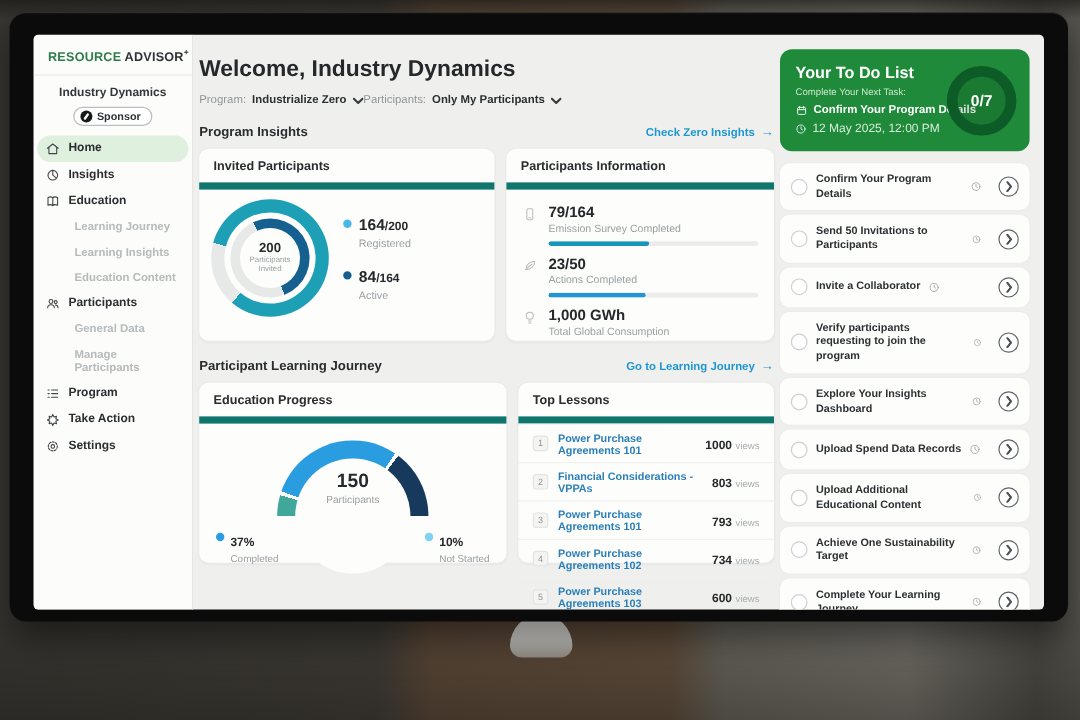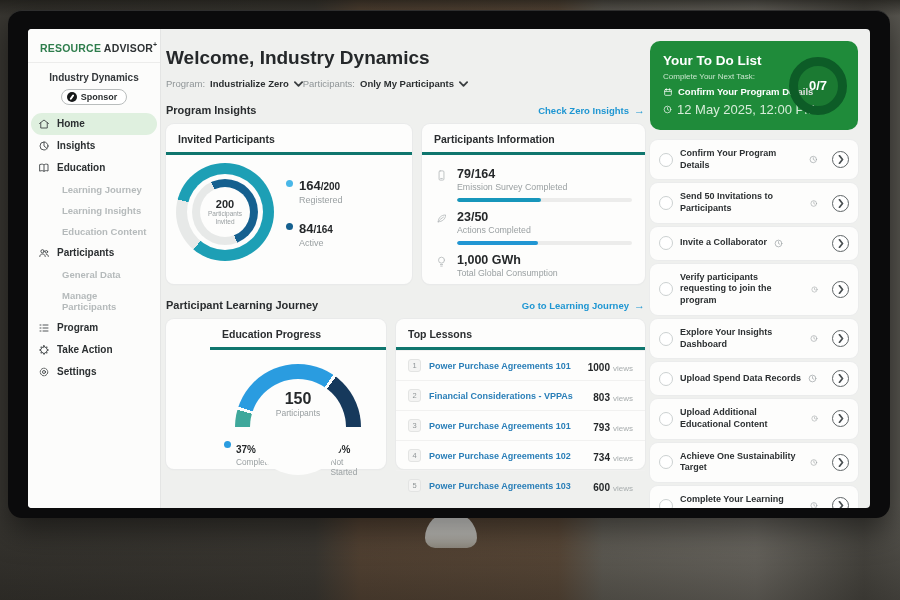--- a/index.html
+++ b/index.html
@@ -63,21 +63,21 @@
   .filter { display:flex; align-items:center; gap:5px; font-size:9.5px; }
   .filter .lab { color:#8f9597; }
   .filter .val { font-weight:800; color:#2b2f31; }
   .sec-row { display:flex; justify-content:space-between; align-items:center; margin-top:15px; }
   .sec-title { font-size:11px; font-weight:800; color:#2a2d2f; }
   .link { font-size:9.5px; font-weight:700; color:#1e96d2; display:flex; align-items:center; gap:5px; cursor:pointer; }
   .arrow { font-size:11px; }
 
   .cards-row { display:flex; gap:10px; margin-top:8px; }
   .card { background:#fdfdfc; border-radius:8px; box-shadow:0 0 0 1px #e9eaea, 0 1px 2px rgba(0,0,0,.04); }
-  .card-title { font-size:10.5px; font-weight:800; padding:9px 12px 7px; border-bottom:3px solid #0f766e; color:#2a2d2f; }
+  .card-title { font-size:10.5px; font-weight:800; padding:9px 12px 7px; border-bottom:6px solid #0f766e; color:#2a2d2f; }
 
   
   .card-invited { width:246px; height:160px; }
   .donut-wrap { display:flex; align-items:center; padding:8px 10px; gap:12px; }
   .donut { width:98px; height:98px; border-radius:50%; position:relative;
     background:conic-gradient(from 285deg, #1d9fb5 0 82%, #e7e9e8 82% 100%); }
   .donut-mid { position:absolute; inset:11px; border-radius:50%; background:#fdfdfc; }
   .donut-inner { position:absolute; inset:5px; border-radius:50%;
     background:conic-gradient(from 335deg, #15608f 0 51%, #e7e9e8 51% 100%); }
   .donut-center { position:absolute; inset:8px; border-radius:50%; background:#fdfdfc;
@@ -96,21 +96,21 @@
   .stats { padding:6px 13px; }
   .stat { display:flex; gap:9px; margin:6px 0 8px; }
   .stat svg { margin-top:2px; flex:0 0 auto; }
   .stat-body { flex:1; }
   .stat-val { font-size:12.5px; font-weight:800; color:#25282a; }
   .stat-lab { font-size:8.8px; color:#9aa0a2; margin-top:1px; }
   .bar { height:4px; border-radius:2px; background:#ececeb; margin-top:6px; overflow:hidden; }
   .bar-fill { height:100%; border-radius:2px; }
 
   
-  .card-progress { width:220px; height:150px; position:relative;padding-left:44px; }
+  .card-progress { width:256px; height:150px; position:relative; }
   .gauge { width:126px; height:63px; position:relative; margin:14px auto 0; }
   .gauge-arc { position:absolute; left:0; top:0; width:126px; height:126px; border-radius:50%;
     background:conic-gradient(from 270deg, #3fa89b 0 16deg, #fdfdfc 16deg 19deg, #2a9ce0 19deg 124deg, #fdfdfc 124deg 127deg, #16395c 127deg 180deg, transparent 180deg 360deg); }
   .gauge-hole { position:absolute; left:15px; top:15px; width:96px; height:96px; border-radius:50%; background:#fdfdfc; }
   .gauge-center { position:absolute; left:0; right:0; top:26px; text-align:center; }
   .gauge-center .v { font-size:16px; font-weight:800; }
   .gauge-center .l { font-size:8.5px; color:#9aa0a2; }
   .glegend { display:flex; justify-content:space-between; padding:12px 14px 0; }
   .gleg-item { display:flex; gap:5px; }
   .gleg-dot { width:7px; height:7px; border-radius:50%; margin-top:2px; }
@@ -127,21 +127,21 @@
   .views-num { font-size:10px; font-weight:800; color:#25282a; }
   .views-suf { font-size:8px; color:#a8adae; margin-left:3px; }
 
   
   .right { position:absolute; left:622px; top:12px; width:208px; }
   .todo-head { background:#1f8b3a; border-radius:10px; padding:12px 12px 13px 13px; position:relative; color:#fff; }
   .todo-title { font-size:13.5px; font-weight:800; }
   .todo-sub { font-size:8px; color:#c9e6cd; margin-top:4px; }
   .todo-next, .todo-due { display:flex; align-items:center; gap:5px; margin-top:5px; }
   .todo-next { font-size:9.5px; font-weight:700; }
-  .todo-due { font-size:13px; color:#d7ecd9; }
+  .todo-due { font-size:10px; color:#d7ecd9; }
   .ring { position:absolute; right:11px; top:50%; transform:translateY(-50%);
     width:58px; height:58px; border-radius:50%; border:9px solid #0d5c27; background:rgba(0,0,0,.12);
     display:flex; align-items:center; justify-content:center; font-size:13px; font-weight:800; color:#fff; }
   .tasks { margin-top:10px; }
   .task { background:#fdfdfc; border-radius:8px; box-shadow:0 0 0 1px #ebecec; margin-bottom:4px;
     padding:8px 9px; display:flex; align-items:center; gap:7px; }
   .chk { width:14px; height:14px; border-radius:50%; border:1.5px solid #ccd1d1; flex:0 0 auto; cursor:pointer; background:#fff; }
   .task-label { font-size:9px; font-weight:700; color:#2c3032; line-height:1.3; max-width:124px; }
   .task .spacer { flex:1; }
   .chev-btn { width:17px; height:17px; border-radius:50%; border:1.5px solid #5f6567; flex:0 0 auto;

